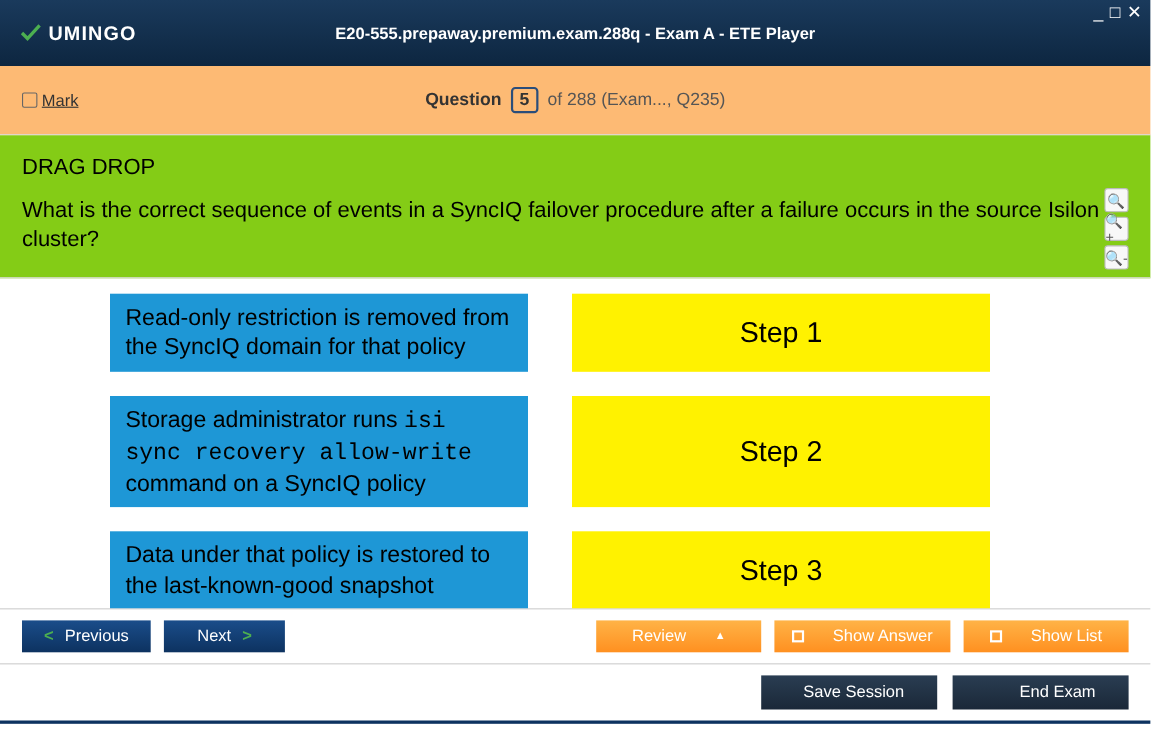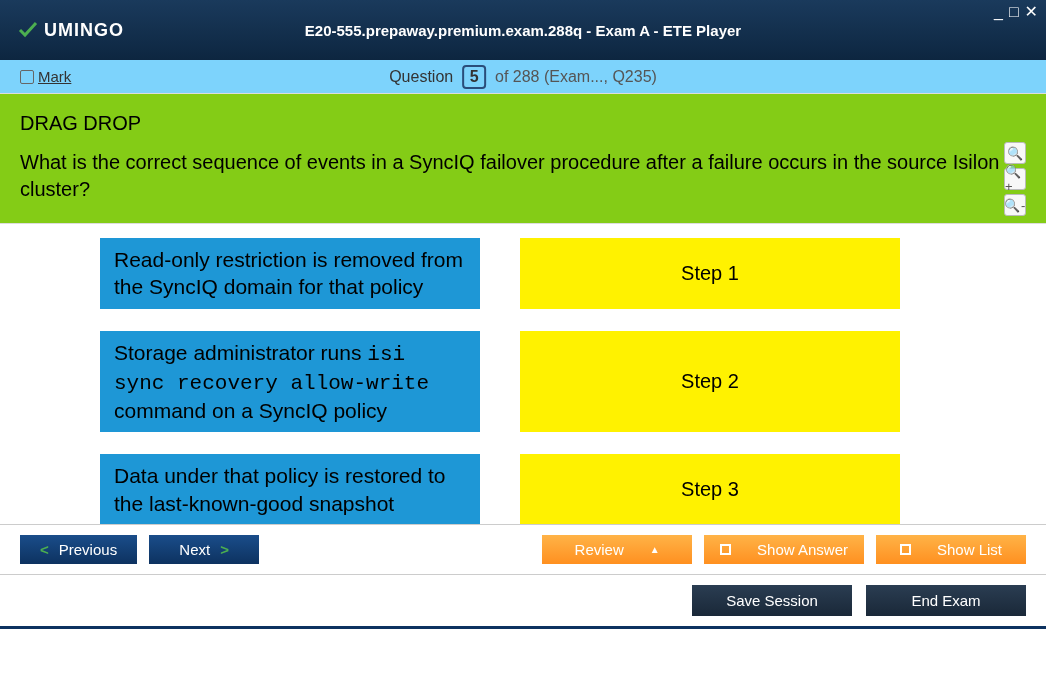--- a/index.html
+++ b/index.html
@@ -5,50 +5,50 @@
 * { box-sizing: border-box; margin: 0; padding: 0; }
 body { font-family: Arial, sans-serif; background: #fff; width: 1046px; height: 673px; overflow: hidden; position: relative; }
 
 .titlebar { background: linear-gradient(to bottom, #1a3a5c, #0d2640); height: 60px; display: flex; align-items: center; padding: 0 16px; position: relative; }
 .logo { display: flex; align-items: center; color: #fff; font-size: 18px; font-weight: bold; letter-spacing: 1px; }
 .logo-check { width: 24px; height: 24px; margin-right: 4px; }
 .title-text { position: absolute; left: 50%; transform: translateX(-50%); color: #fff; font-size: 15px; font-weight: bold; }
 .window-controls { position: absolute; right: 8px; top: 4px; display: flex; gap: 6px; color: #fff; }
 .wc { cursor: pointer; font-size: 16px; line-height: 1; }
 
-.qbar { background: #7dd3fc; height: 34px; display: flex; align-items: center; padding: 0 20px; border-bottom: 1px solid #ddd; }
+.qbar { background: #fdba74; height: 63px; display: flex; align-items: center; padding: 0 20px; border-bottom: 1px solid #ddd; }
 .mark-wrap { display: flex; align-items: center; gap: 4px; }
 .mark-check { width: 14px; height: 14px; border: 1px solid #666; border-radius: 2px; }
 .mark-label { text-decoration: underline; color: #333; font-size: 15px; }
 .qinfo { position: absolute; left: 50%; transform: translateX(-50%); font-size: 16px; color: #555; }
-.qinfo .qlbl { font-weight: normal; color: #333; }
+.qinfo .qlbl { font-weight: bold; color: #333; }
 .qnum-box { display: inline-block; border: 2px solid #2a4d7a; border-radius: 4px; padding: 1px 6px; margin: 0 4px; font-weight: bold; color: #333; }
 
 .question-area { background: #84cc16; padding: 18px 20px 20px 20px; position: relative; border-bottom: 1px solid #ddd; }
 .qtype { font-size: 20px; margin-bottom: 14px; }
 .qtext { font-size: 20px; line-height: 1.35; }
 .zoom-tools { position: absolute; right: 20px; top: 48px; display: flex; flex-direction: column; gap: 4px; }
 .zoom-btn { width: 22px; height: 22px; border: 1px solid #bbb; border-radius: 3px; background: #f8f8f8; display: flex; align-items: center; justify-content: center; font-size: 13px; color: #555; cursor: pointer; }
 
 .drag-area { background: #fff; padding: 14px 100px 0 100px; height: 300px; overflow: hidden; }
 .drag-row { display: flex; gap: 40px; margin-bottom: 22px; }
 .drag-item { background: #1e97d6; color: #000; font-size: 21px; padding: 8px 14px; width: 380px; line-height: 1.3; }
 .drag-item .mono { font-family: 'Courier New', monospace; }
-.drop-slot { background: #fff200; color: #000; font-size: 20px; width: 380px; display: flex; align-items: center; justify-content: center; padding: 8px; }
+.drop-slot { background: #fff200; color: #000; font-size: 26px; width: 380px; display: flex; align-items: center; justify-content: center; padding: 8px; }
 
 .nav-bar { background: #fff; border-top: 1px solid #ccc; padding: 10px 20px; display: flex; align-items: center; gap: 12px; }
 .nav-btn { background: linear-gradient(to bottom, #1a4d8a, #0d3260); color: #fff; border: none; padding: 6px 20px; font-size: 15px; cursor: pointer; display: flex; align-items: center; gap: 10px; min-width: 110px; justify-content: center; }
 .nav-btn .arrow { color: #4caf50; font-weight: bold; }
 .spacer { flex: 1; }
 .orange-btn { background: linear-gradient(to bottom, #ffb347, #ff9020); color: #fff; border: none; padding: 6px 16px; font-size: 15px; cursor: pointer; display: flex; align-items: center; gap: 26px; min-width: 150px; justify-content: center; }
 .orange-btn .tri { font-size: 10px; }
 .orange-btn .sq { width: 11px; height: 11px; border: 2px solid #fff; display: inline-block; }
 
 .bottom-bar { background: #fff; border-top: 1px solid #ccc; padding: 10px 20px; display: flex; justify-content: flex-end; gap: 14px; }
-.dark-btn { background: linear-gradient(to bottom, #2a3d52, #1a2838); color: #fff; border: none; padding: 7px 30px; font-size: 15px; cursor: pointer; min-width: 160px; }
+.dark-btn { background: linear-gradient(to bottom, #2a3d52, #1a2838); color: #fff; border: none; padding: 7px 30px; font-size: 15px; cursor: pointer; min-width: 160px; text-align: right; }
 
 .final-line { height: 3px; background: #0d3260; }
 </style>
 </head>
 <body>
 
 <div class="titlebar">
   <div class="logo">
     <svg class="logo-check" viewBox="0 0 24 24">
         <path fill="none" stroke="#4caf50" stroke-width="3" d="M4 12l5 5L20 5"></path>

